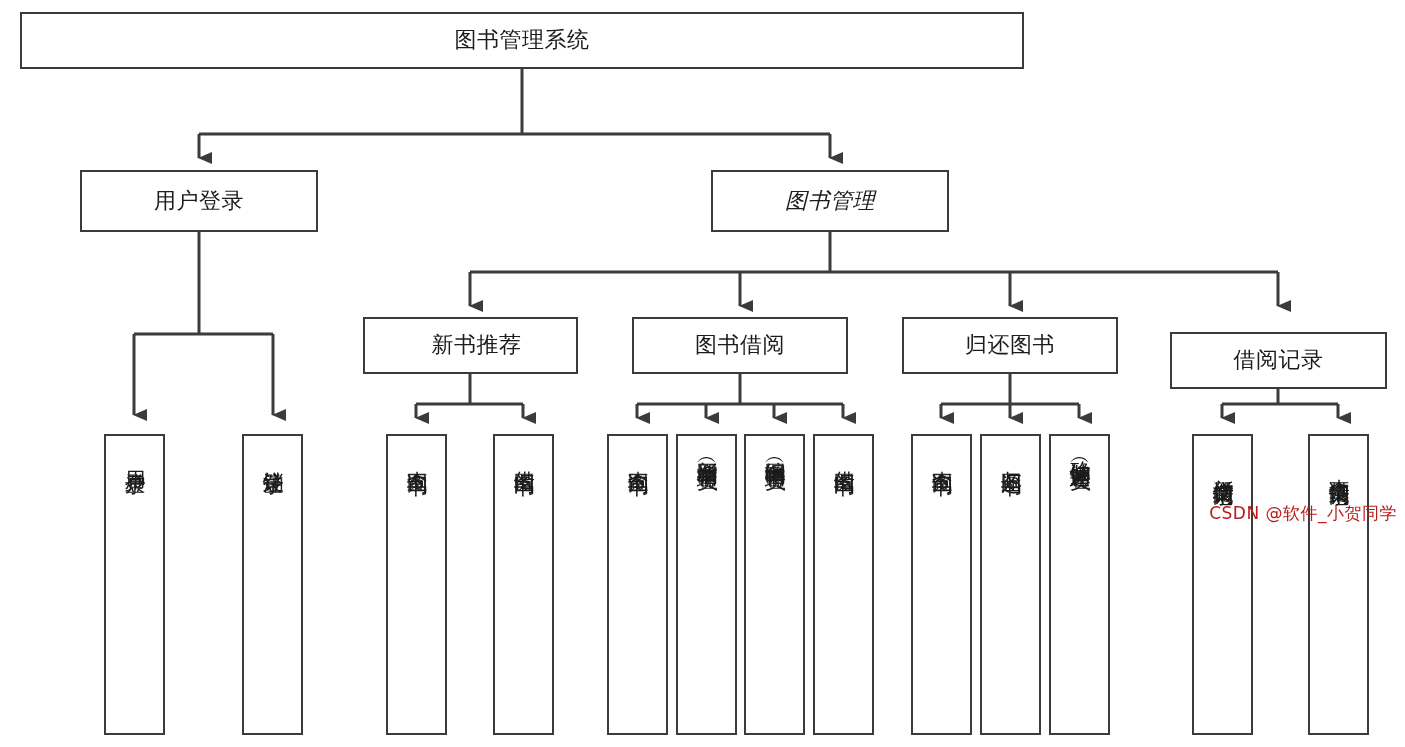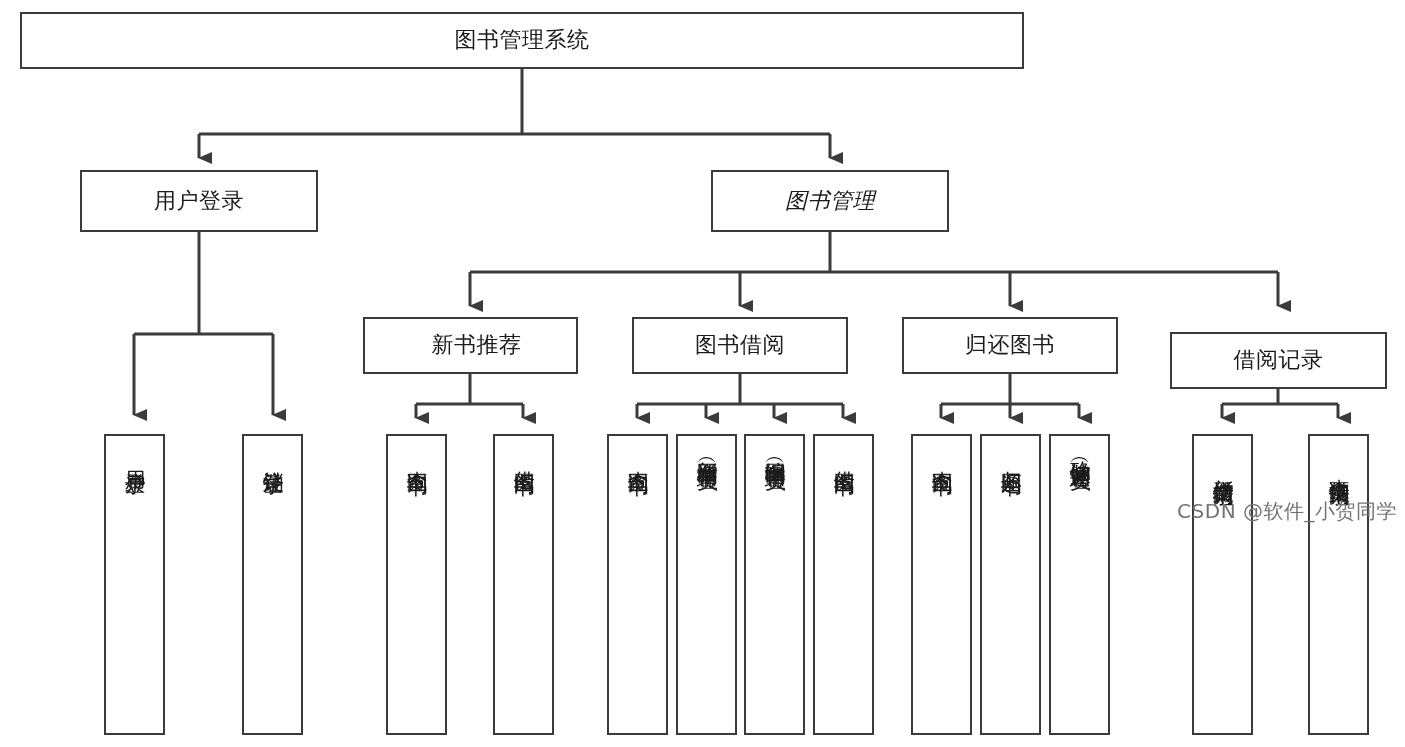--- a/index.html
+++ b/index.html
@@ -60,22 +60,22 @@
   }
   .node.root .node-label,
   .node.level2 .node-label,
   .node.level3 .node-label {
     font-size: 22px;
   }
   #watermark {
     position: absolute;
     right: 8px;
     bottom: 4px;
-    font-size: 20px;
-    color: #737373;
+    font-size: 17px;
+    color: #b91c1c;
     letter-spacing: 0.5px;
     white-space: nowrap;
     pointer-events: none;
   }
 </style>
 </head>
 <body>
 
 <div id="diagram-root">
 

